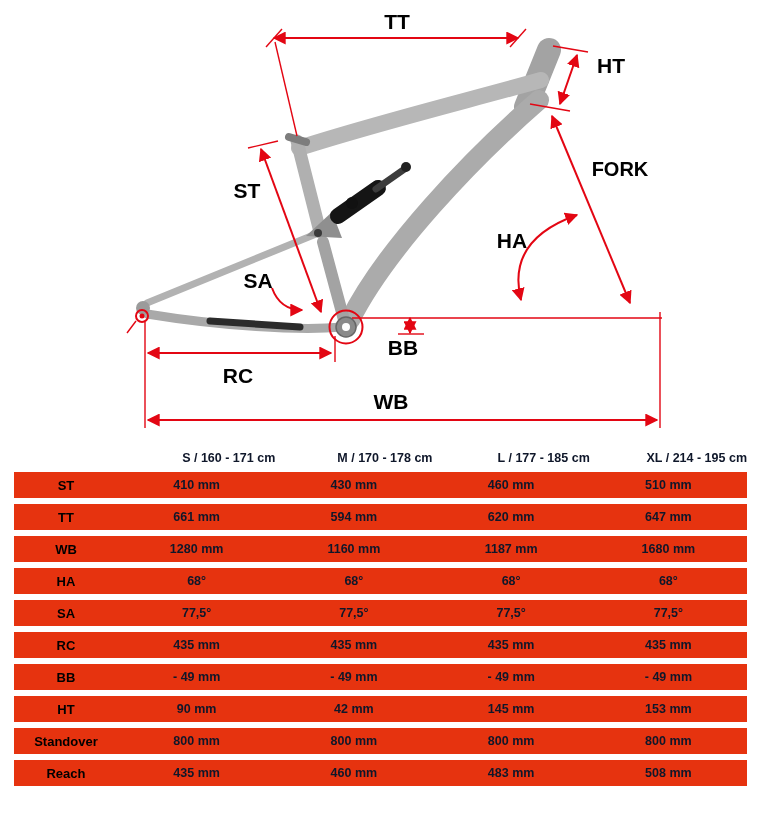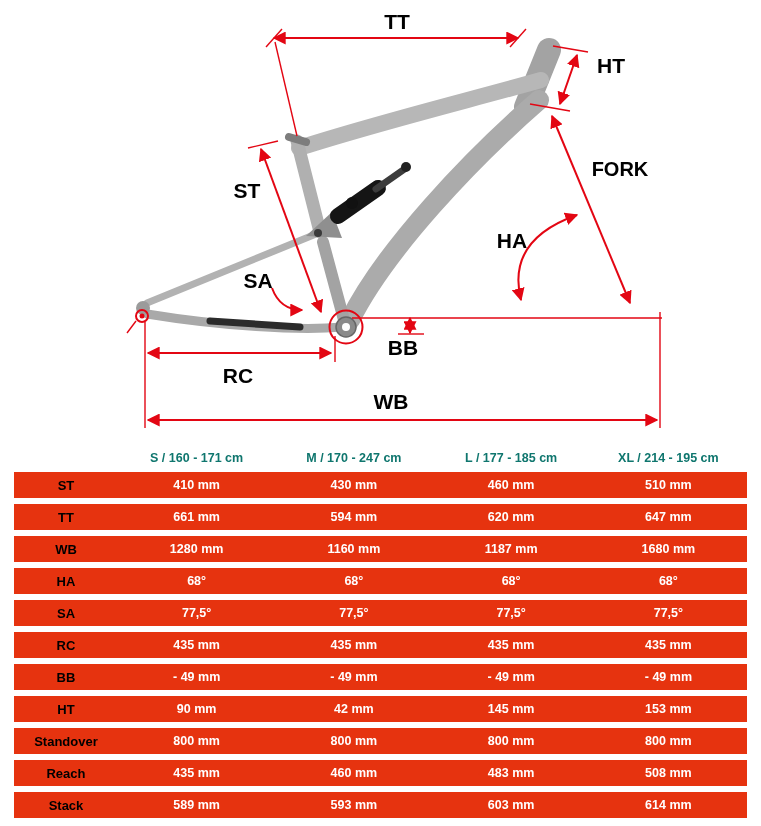--- a/index.html
+++ b/index.html
@@ -22,28 +22,28 @@
   .frame-tube{stroke-linecap:round;fill:none;}
   .ann{stroke:var(--ann-red);stroke-width:2;fill:none;}
   .ann-thin{stroke:var(--ann-red);stroke-width:1.4;fill:none;}
   .arrow-head{fill:var(--ann-red);}
 
   .table-wrap{padding:2px 14px 0 14px;}
   .geo-header{
     display:grid;grid-template-columns:104px 1fr 1fr 1fr 1fr;
     align-items:center;height:20px;margin-bottom:4px;
   }
-  .geo-hcell{text-align:center;font-weight:bold;font-size:12.5px;color:#0f766e;}
+  .geo-hcell{text-align:right;font-weight:bold;font-size:12.5px;color:#0f172a;}
   .geo-row{
     display:grid;grid-template-columns:104px 1fr 1fr 1fr 1fr;
     align-items:center;height:26px;margin-bottom:6px;
     background:var(--row-red);
   }
   .geo-row .geo-label{text-align:center;font-weight:bold;font-size:13px;color:#000;}
-  .geo-value{text-align:center;font-weight:bold;font-size:12.5px;color:#ffffff;}
+  .geo-value{text-align:center;font-weight:bold;font-size:12.5px;color:#0f172a;}
 </style>
 </head>
 <body>
 
 <div class="diagram-wrap">
   <svg viewBox="0 0 761 446" width="761" height="446">
     <defs>
       <marker id="arr" viewBox="0 0 10 10" refX="9" refY="5" markerWidth="6.5" markerHeight="6.5" orient="auto-start-reverse">
         <path d="M0,0 L10,5 L0,10 z" class="arrow-head"></path>
       </marker>
@@ -132,21 +132,21 @@
       <text x="238" y="383" text-anchor="middle">RC</text>
       <text x="391" y="409" text-anchor="middle">WB</text>
     </g>
   </svg>
 </div>
 
 <div class="table-wrap">
   <div class="geo-header">
     <div class="geo-hcell"></div>
     <div class="geo-hcell">S / 160 - 171 cm</div>
-    <div class="geo-hcell">M / 170 - 247 cm</div>
+    <div class="geo-hcell">M / 170 - 178 cm</div>
     <div class="geo-hcell">L / 177 - 185 cm</div>
     <div class="geo-hcell">XL / 214 - 195 cm</div>
   </div>
   <div>
       <div class="geo-row">
         <div class="geo-label">ST</div>
         <div class="geo-value">410 mm</div>
         <div class="geo-value">430 mm</div>
         <div class="geo-value">460 mm</div>
         <div class="geo-value">510 mm</div>
@@ -207,21 +207,14 @@
         <div class="geo-value">800 mm</div>
         <div class="geo-value">800 mm</div>
       </div>
       <div class="geo-row">
         <div class="geo-label">Reach</div>
         <div class="geo-value">435 mm</div>
         <div class="geo-value">460 mm</div>
         <div class="geo-value">483 mm</div>
         <div class="geo-value">508 mm</div>
       </div>
-      <div class="geo-row">
-        <div class="geo-label">Stack</div>
-        <div class="geo-value">589 mm</div>
-        <div class="geo-value">593 mm</div>
-        <div class="geo-value">603 mm</div>
-        <div class="geo-value">614 mm</div>
-      </div>
     </div>
 </div>
 
 </body></html>

